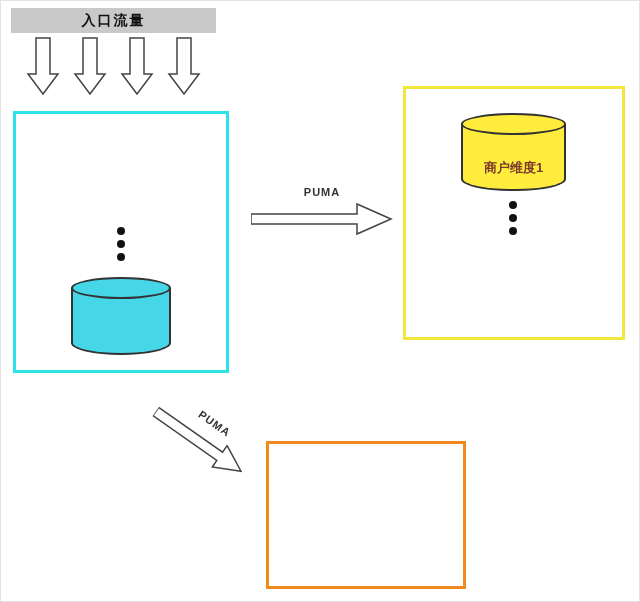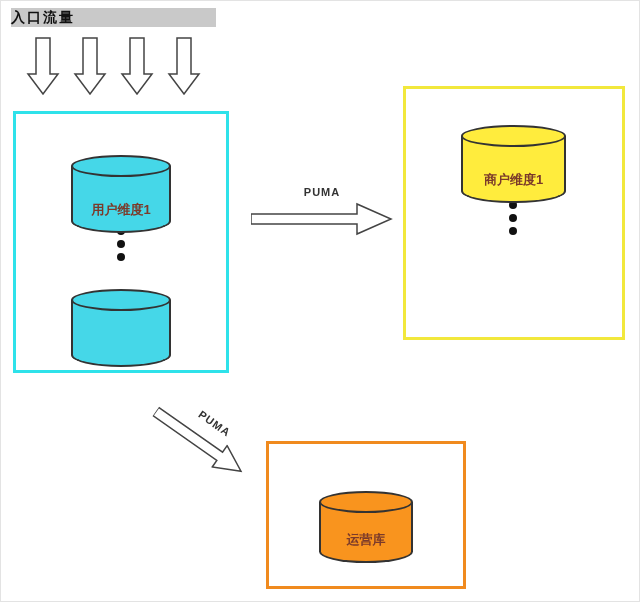--- a/index.html
+++ b/index.html
@@ -11,35 +11,35 @@
     border: 1px solid #e3e3e3;
     box-sizing: border-box;
     font-family: "Liberation Sans", "DejaVu Sans", sans-serif;
     overflow: hidden;
   }
 
   
   .banner {
     position: absolute;
     left: 10px; top: 7px;
-    width: 205px; height: 19px;
+    width: 205px; height: 25px;
     background: #c9c9c9;
-    display: flex; align-items: center; 
+    display: flex; align-items: center; justify-content: center;
     font-size: 14px; font-weight: bold; color: #111;
     letter-spacing: 2px;
   }
 
   
   .group-box { position: absolute; box-sizing: border-box; background: #fff; }
   .box-user     { left: 12px;  top: 110px; width: 216px; height: 262px; border: 3px solid #2ee2ea; }
   .box-merchant { left: 402px; top: 85px;  width: 222px; height: 254px; border: 3px solid #f2e83c; }
   .box-ops      { left: 265px; top: 440px; width: 200px; height: 148px; border: 3px solid #f08a1e; }
 
   
-  .cylinder { position: absolute; margin-top: 12px; }
+  .cylinder { position: absolute; }
   .cyl-top {
     position: absolute; left: 0; right: 0; top: 0; height: 22px;
     border: 2px solid #333; border-radius: 50%;
     box-sizing: border-box; z-index: 2;
   }
   .cyl-body {
     position: absolute; left: 0; right: 0; top: 11px; bottom: 0;
     border: 2px solid #333; border-top: none;
     border-radius: 0 0 50px 50px / 0 0 12px 12px;
     box-sizing: border-box; z-index: 1;
@@ -80,25 +80,20 @@
 
   <svg class="arrow-svg" style="position:absolute; left:20px; top:36px;" width="185" height="60">
     <polygon points="15,1 29,1 29,37 37,37 22,57 7,37 15,37" fill="#ffffff" stroke="#444" stroke-width="1.5"></polygon>
     <polygon points="62,1 76,1 76,37 84,37 69,57 54,37 62,37" fill="#ffffff" stroke="#444" stroke-width="1.5"></polygon>
     <polygon points="109,1 123,1 123,37 131,37 116,57 101,37 109,37" fill="#ffffff" stroke="#444" stroke-width="1.5"></polygon>
     <polygon points="156,1 170,1 170,37 178,37 163,57 148,37 156,37" fill="#ffffff" stroke="#444" stroke-width="1.5"></polygon>
   </svg>
 
   <div class="group-box box-user"></div>
 
-  <div class="cylinder cyan" style="left:70px; top:142px; width:100px; height:78px;">
-    <div class="cyl-top"></div>
-    <div class="cyl-body"></div>
-    <div class="cyl-label">用户维度1</div>
-  </div>
 
   <div class="dots" style="left:116px; top:226px;">
     <div class="dot"></div>
     <div class="dot"></div>
     <div class="dot"></div>
   </div>
 
   <div class="cylinder cyan" style="left:70px; top:276px; width:100px; height:78px;">
     <div class="cyl-top"></div>
     <div class="cyl-body"></div>
@@ -128,19 +123,14 @@
 
   <div class="puma-d">
     <span class="puma-label">PUMA</span>
     <svg class="arrow-svg" width="106" height="28">
       <polygon points="0,9 78,9 78,1 104,14 78,27 78,19 0,19" fill="#ffffff" stroke="#444" stroke-width="1.5"></polygon>
     </svg>
   </div>
 
   <div class="group-box box-ops"></div>
 
-  <div class="cylinder org" style="left:318px; top:478px; width:94px; height:72px;">
-    <div class="cyl-top"></div>
-    <div class="cyl-body"></div>
-    <div class="cyl-label">运营库</div>
-  </div>
 
 </div>
 
 </body></html>

